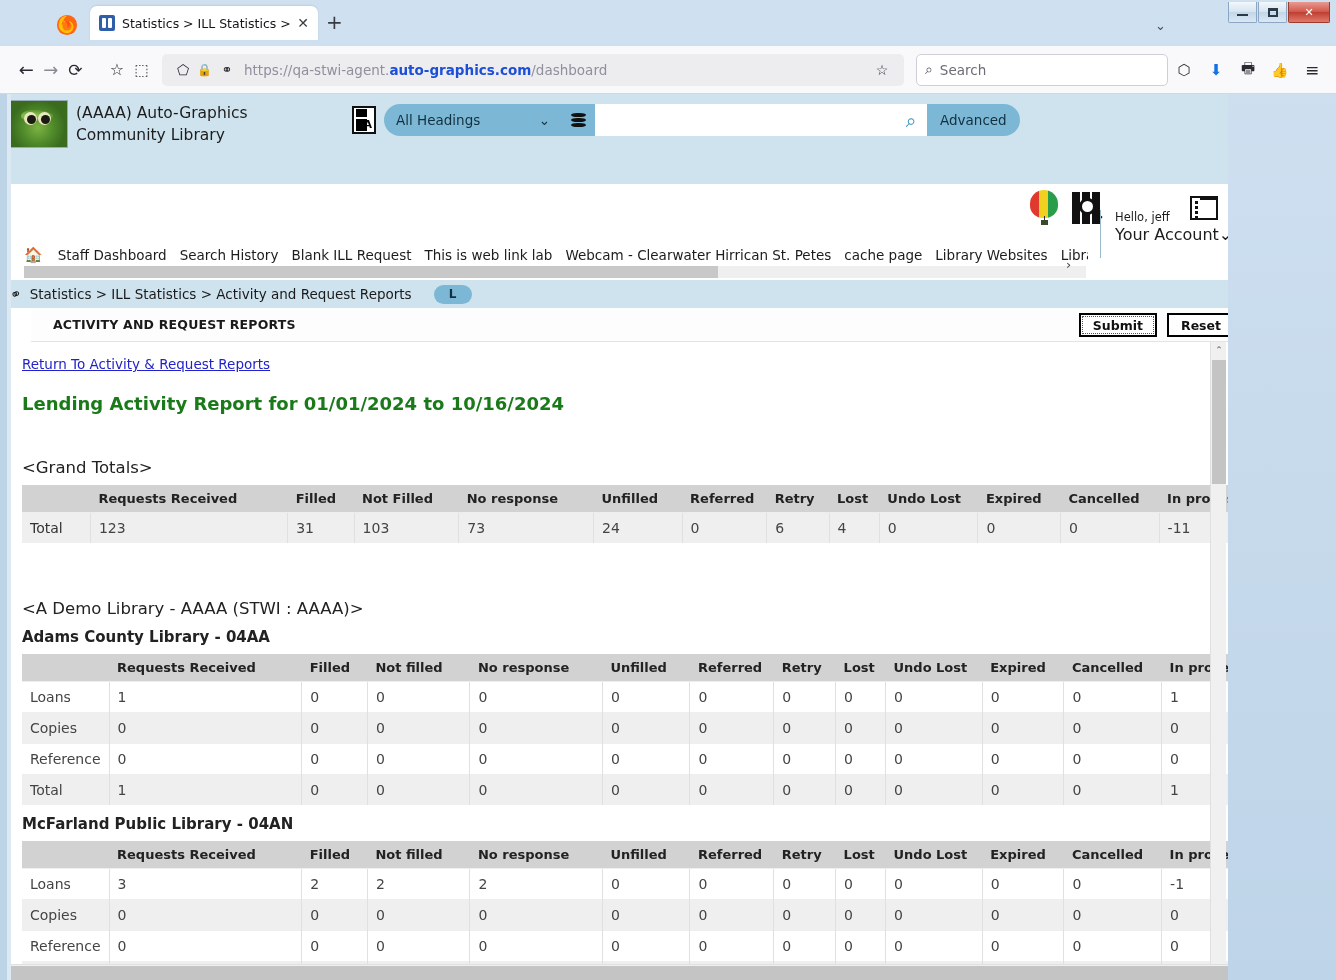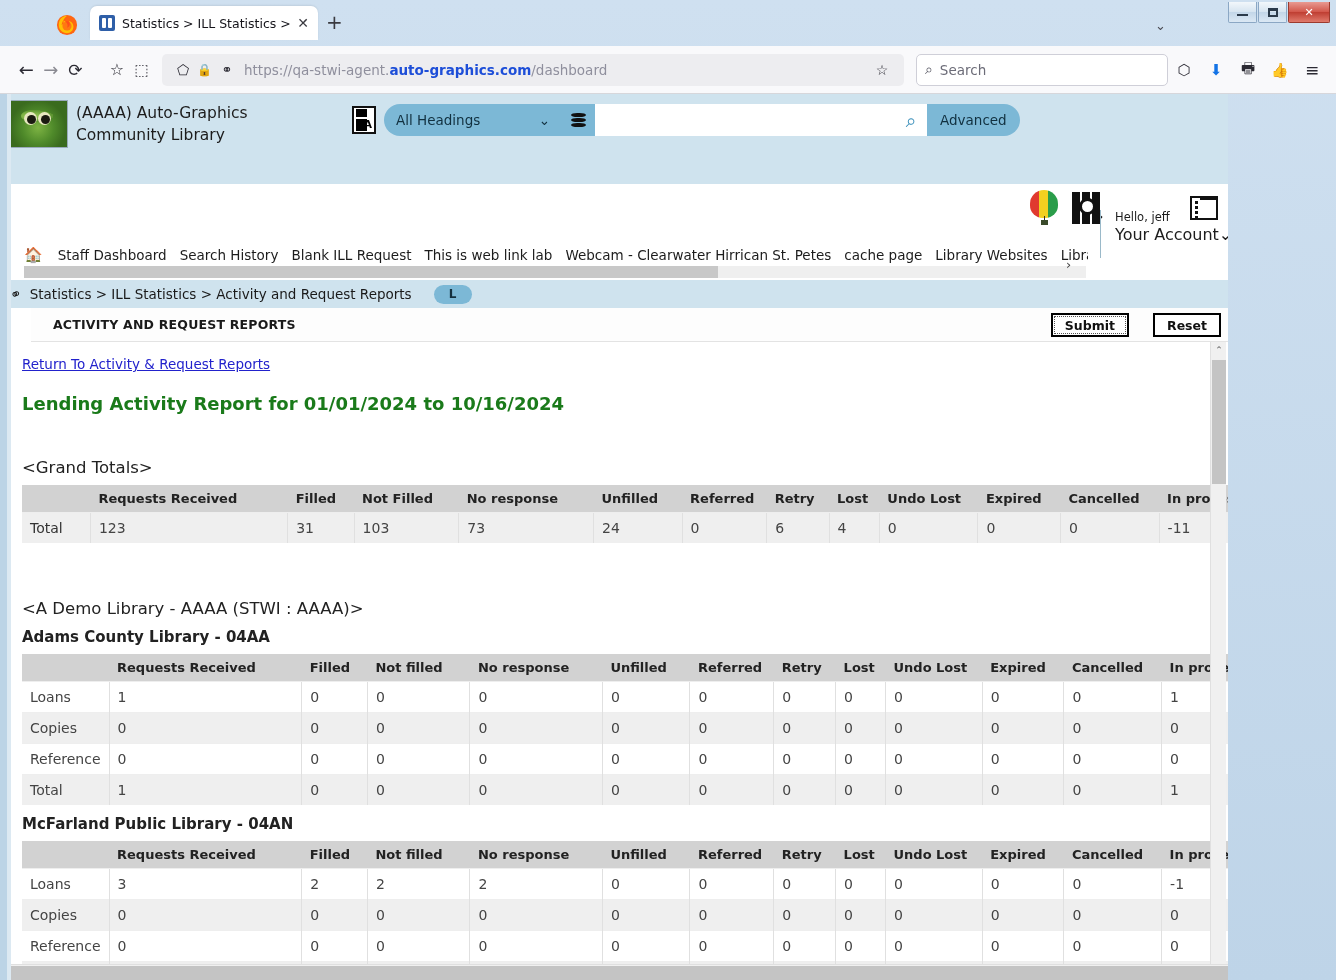--- a/index.html
+++ b/index.html
@@ -227,21 +227,21 @@
 
   
   #pagetitlebar {
     position:absolute; left:0; top:214px; width:1336px; height:34px;
     background:#fdfdfd; border-bottom:1px solid #e3e3e3;margin-left:31px;
   }
   #page-title {
     position:absolute; left:22px; top:9px;
     font-size:12.5px; font-weight:bold; color:#1a1a1a; letter-spacing:.2px;
   }
-  #action-buttons { position:absolute; right:44px; top:5px; display:flex; gap:24px; }
+  #action-buttons { position:absolute; right:44px; top:5px; display:flex; gap:10px; }
   .actbtn {
     height:24px; min-width:64px; padding:0 12px;
     background:#fff; border:2px solid #000;
     font-size:12.5px; font-weight:bold; color:#111;
     display:flex; align-items:center; justify-content:center;
     font-family:"DejaVu Sans",sans-serif;
   }
   .actbtn.primary { outline:1px dotted #555; outline-offset:-4px; }
   .actbtn.help { border-width:2px; margin-left:14px; }
 

